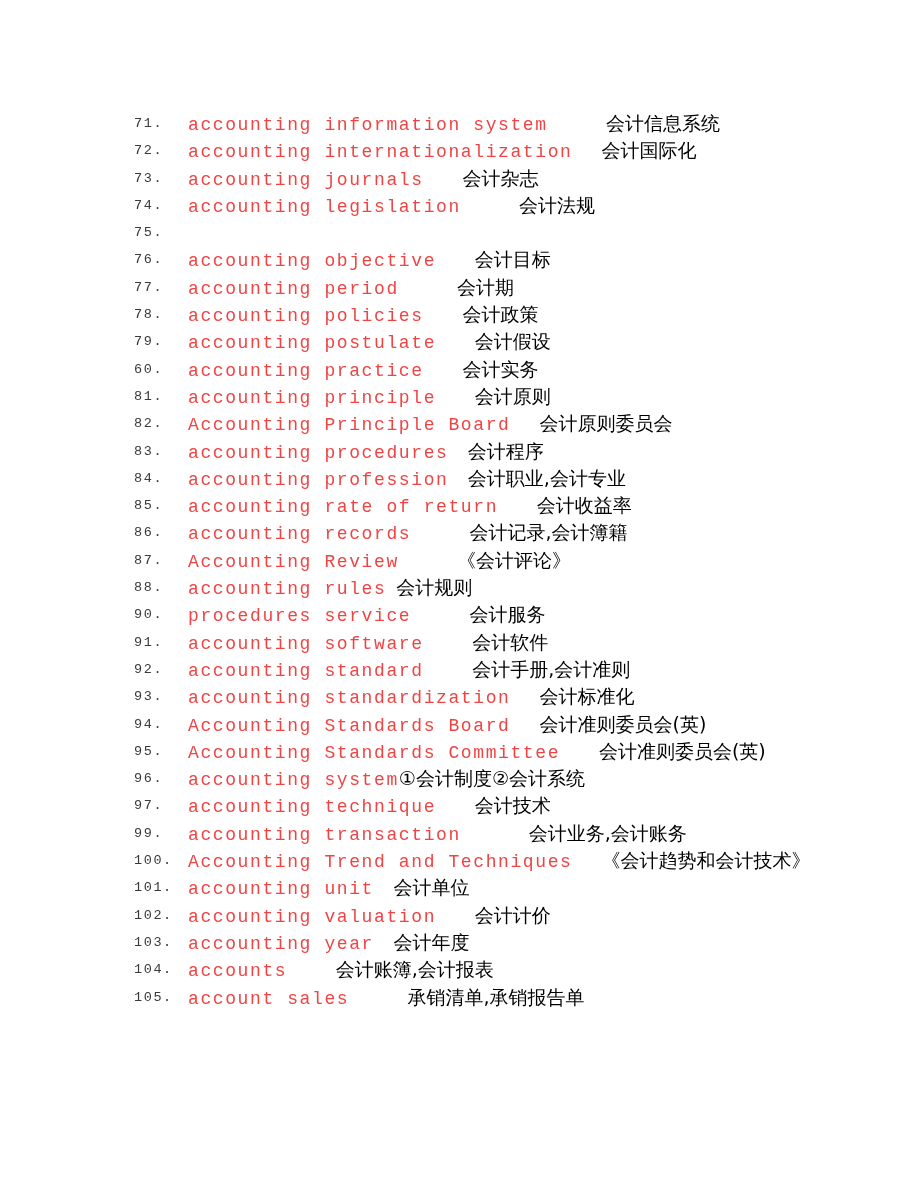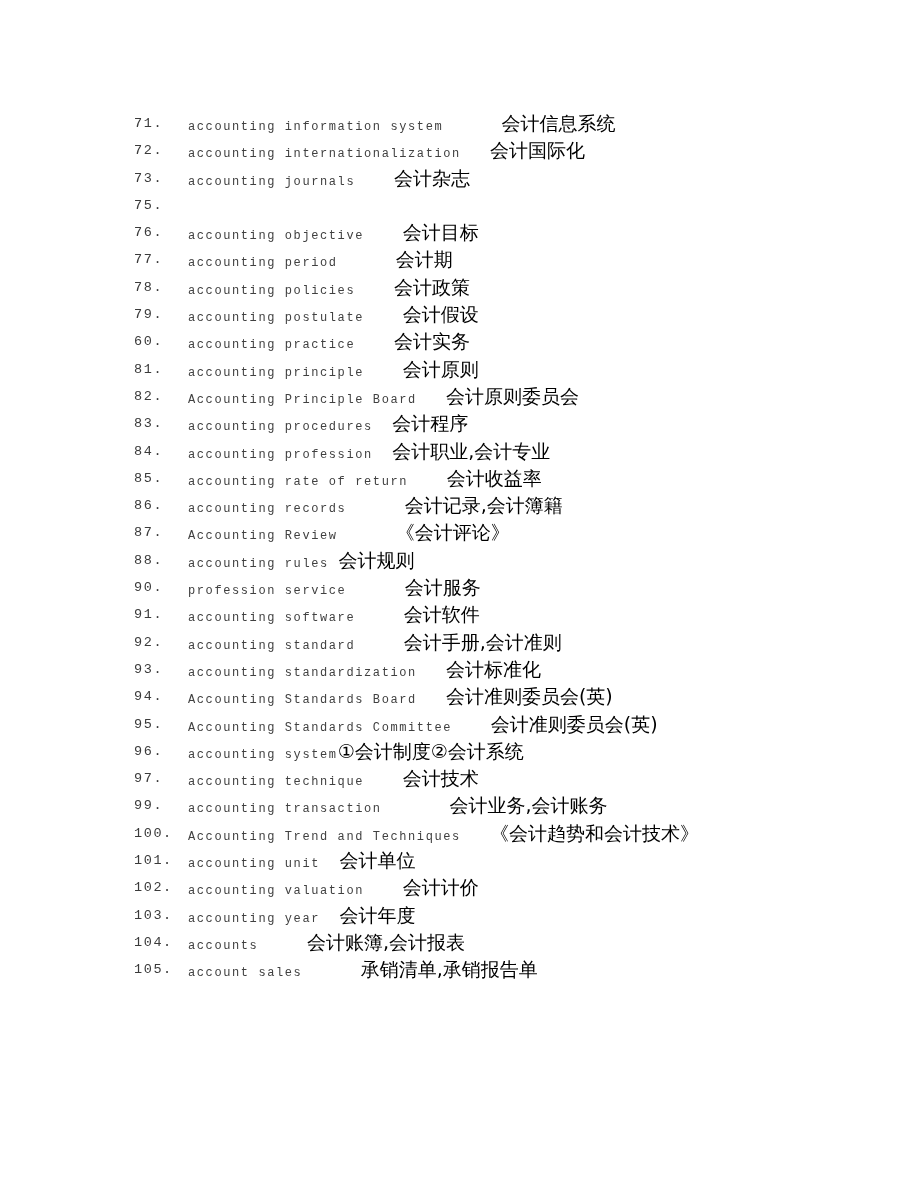--- a/index.html
+++ b/index.html
@@ -55,23 +55,23 @@
     display: inline-block;
     position: absolute;
     left: 188px;
     top: 0;
     font-size: 0;
   }
 
   .entry-en {
     display: inline;
     font-family: "Liberation Mono", "DejaVu Sans Mono", monospace;
-    font-size: 12px;
+    font-size: 18px;
     letter-spacing: 1.6px;
-    color: #404040;
+    color: #ef4444;
     white-space: pre;
     vertical-align: baseline;
     margin-top: 24px;
   }
 
   .entry-gap {
     display: inline-block;
     font-size: 13.5px;
     white-space: pre;
     font-family: "Liberation Mono", "DejaVu Sans Mono", monospace;
@@ -100,20 +100,24 @@
       </div>
       <div class="entry-row">
         <span class="entry-index">72.</span>
         <span class="entry-body"><span class="entry-en">accounting internationalization</span><span class="entry-gap">   </span><span class="entry-zh">会计国际化</span></span>
       </div>
       <div class="entry-row">
         <span class="entry-index">73.</span>
         <span class="entry-body"><span class="entry-en">accounting journals</span><span class="entry-gap">    </span><span class="entry-zh">会计杂志</span></span>
       </div>
       <div class="entry-row">
+        <span class="entry-index">74.</span>
+        <span class="entry-body"><span class="entry-en">accounting legislation</span><span class="entry-gap">      </span><span class="entry-zh">会计法规</span></span>
+      </div>
+      <div class="entry-row">
         <span class="entry-index">75.</span>
       </div>
       <div class="entry-row">
         <span class="entry-index">76.</span>
         <span class="entry-body"><span class="entry-en">accounting objective</span><span class="entry-gap">    </span><span class="entry-zh">会计目标</span></span>
       </div>
       <div class="entry-row">
         <span class="entry-index">77.</span>
         <span class="entry-body"><span class="entry-en">accounting period</span><span class="entry-gap">      </span><span class="entry-zh">会计期</span></span>
       </div>
@@ -156,21 +160,21 @@
       <div class="entry-row">
         <span class="entry-index">87.</span>
         <span class="entry-body"><span class="entry-en">Accounting Review</span><span class="entry-gap">      </span><span class="entry-zh">《会计评论》</span></span>
       </div>
       <div class="entry-row">
         <span class="entry-index">88.</span>
         <span class="entry-body"><span class="entry-en">accounting rules</span><span class="entry-gap"> </span><span class="entry-zh">会计规则</span></span>
       </div>
       <div class="entry-row">
         <span class="entry-index">90.</span>
-        <span class="entry-body"><span class="entry-en">profession service</span><span class="entry-gap">      </span><span class="entry-zh">会计服务</span></span>
+        <span class="entry-body"><span class="entry-en">procedures service</span><span class="entry-gap">      </span><span class="entry-zh">会计服务</span></span>
       </div>
       <div class="entry-row">
         <span class="entry-index">91.</span>
         <span class="entry-body"><span class="entry-en">accounting software</span><span class="entry-gap">     </span><span class="entry-zh">会计软件</span></span>
       </div>
       <div class="entry-row">
         <span class="entry-index">92.</span>
         <span class="entry-body"><span class="entry-en">accounting standard</span><span class="entry-gap">     </span><span class="entry-zh">会计手册,会计准则</span></span>
       </div>
       <div class="entry-row">

